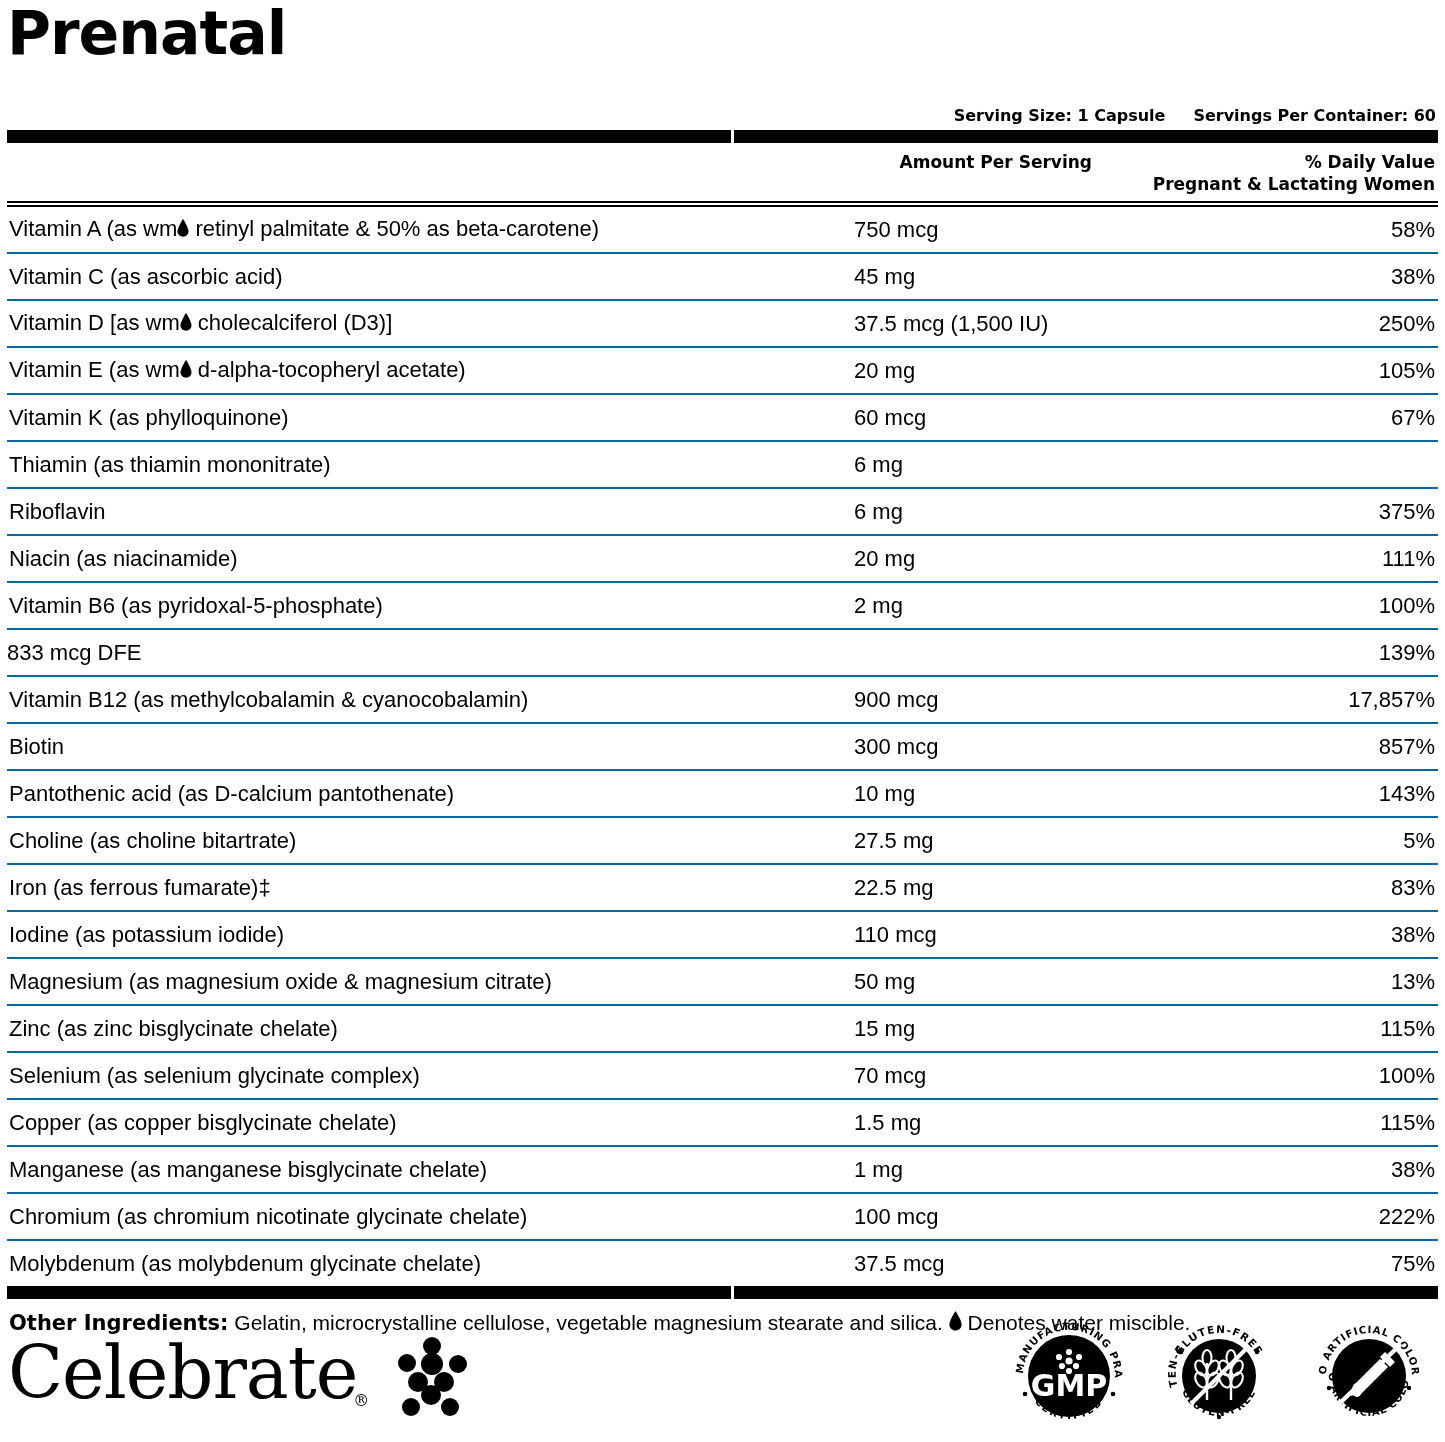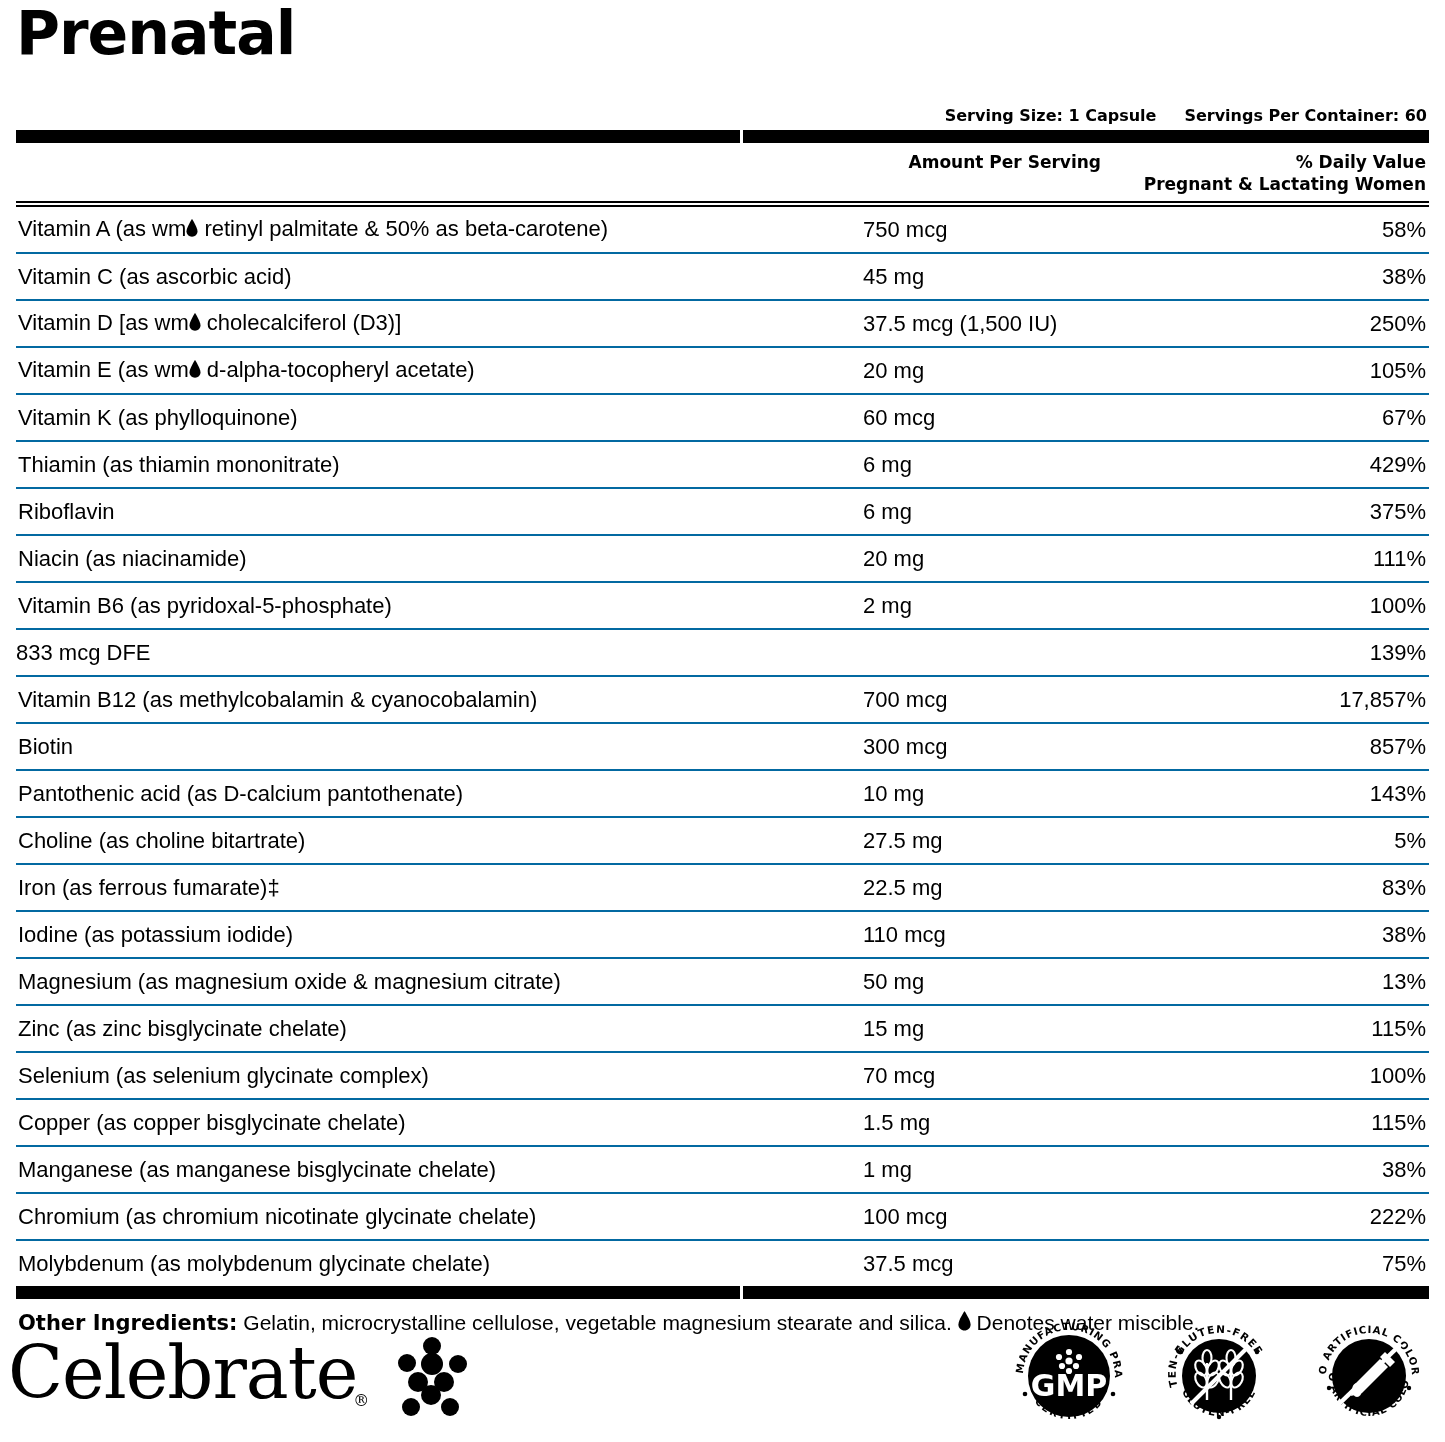--- a/index.html
+++ b/index.html
@@ -12,21 +12,21 @@
     height: 1442px;
     font-family: "Liberation Sans", sans-serif;
     color: #000000;
     overflow: hidden;
   }
   .label {
     position: relative;
     width: 1445px;
     height: 1442px;
     box-sizing: border-box;
-    padding: 0 16px;
+    padding: 0 7px;
     border-radius: 9px;
   }
 
   
   .product-title {
     font-family: "DejaVu Sans", sans-serif;
     font-weight: 700;
     font-size: 60px;
     line-height: 62px;
     letter-spacing: -1px;
@@ -223,21 +223,20 @@
         <div class="n-dv">105%</div>
       </div>
       <div class="nrow">
         <div class="n-name"><span>Vitamin K (as phylloquinone)</span></div>
         <div class="n-amt">60 mcg</div>
         <div class="n-dv">67%</div>
       </div>
       <div class="nrow">
         <div class="n-name"><span>Thiamin (as thiamin mononitrate)</span></div>
         <div class="n-amt">6 mg</div>
-        <div class="n-dv">429%</div>
       </div>
       <div class="nrow">
         <div class="n-name"><span>Riboflavin</span></div>
         <div class="n-amt">6 mg</div>
         <div class="n-dv">375%</div>
       </div>
       <div class="nrow">
         <div class="n-name"><span>Niacin (as niacinamide)</span></div>
         <div class="n-amt">20 mg</div>
         <div class="n-dv">111%</div>
@@ -246,21 +245,21 @@
         <div class="n-name"><span>Vitamin B6 (as pyridoxal-5-phosphate)</span></div>
         <div class="n-amt">2 mg</div>
         <div class="n-dv">100%</div>
       </div>
       <div class="nrow">
         <div class="n-amt">833 mcg DFE</div>
         <div class="n-dv">139%</div>
       </div>
       <div class="nrow">
         <div class="n-name"><span>Vitamin B12 (as methylcobalamin &amp; cyanocobalamin)</span></div>
-        <div class="n-amt">700 mcg</div>
+        <div class="n-amt">900 mcg</div>
         <div class="n-dv">17,857%</div>
       </div>
       <div class="nrow">
         <div class="n-name"><span>Biotin</span></div>
         <div class="n-amt">300 mcg</div>
         <div class="n-dv">857%</div>
       </div>
       <div class="nrow">
         <div class="n-name"><span>Pantothenic acid (as D-calcium pantothenate)</span></div>
         <div class="n-amt">10 mg</div>

